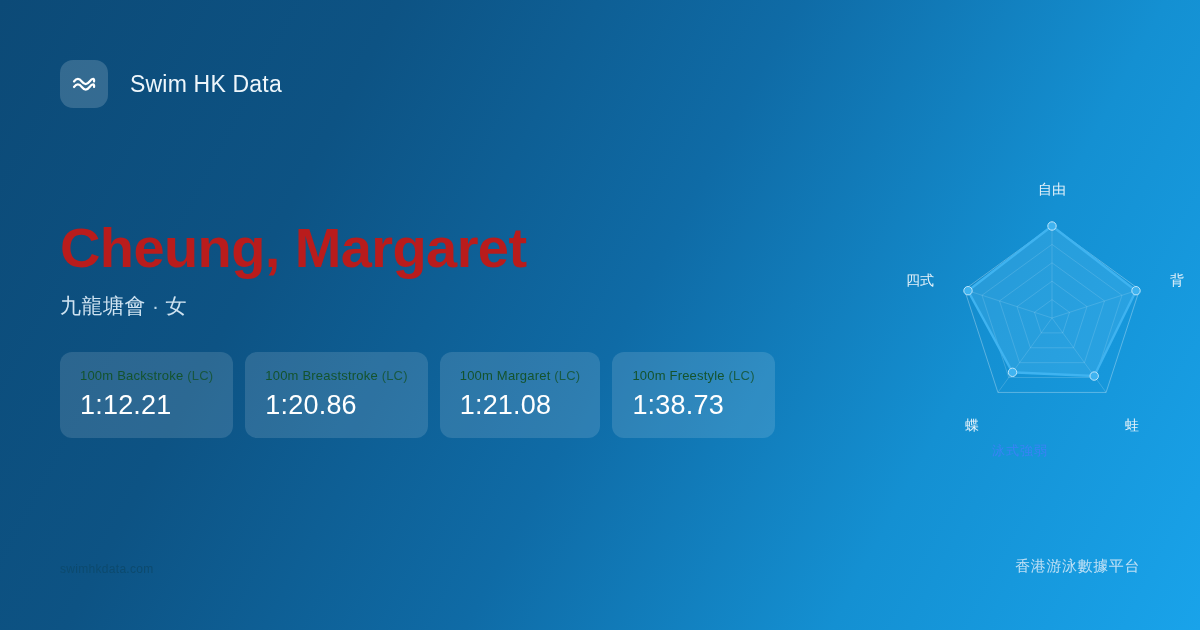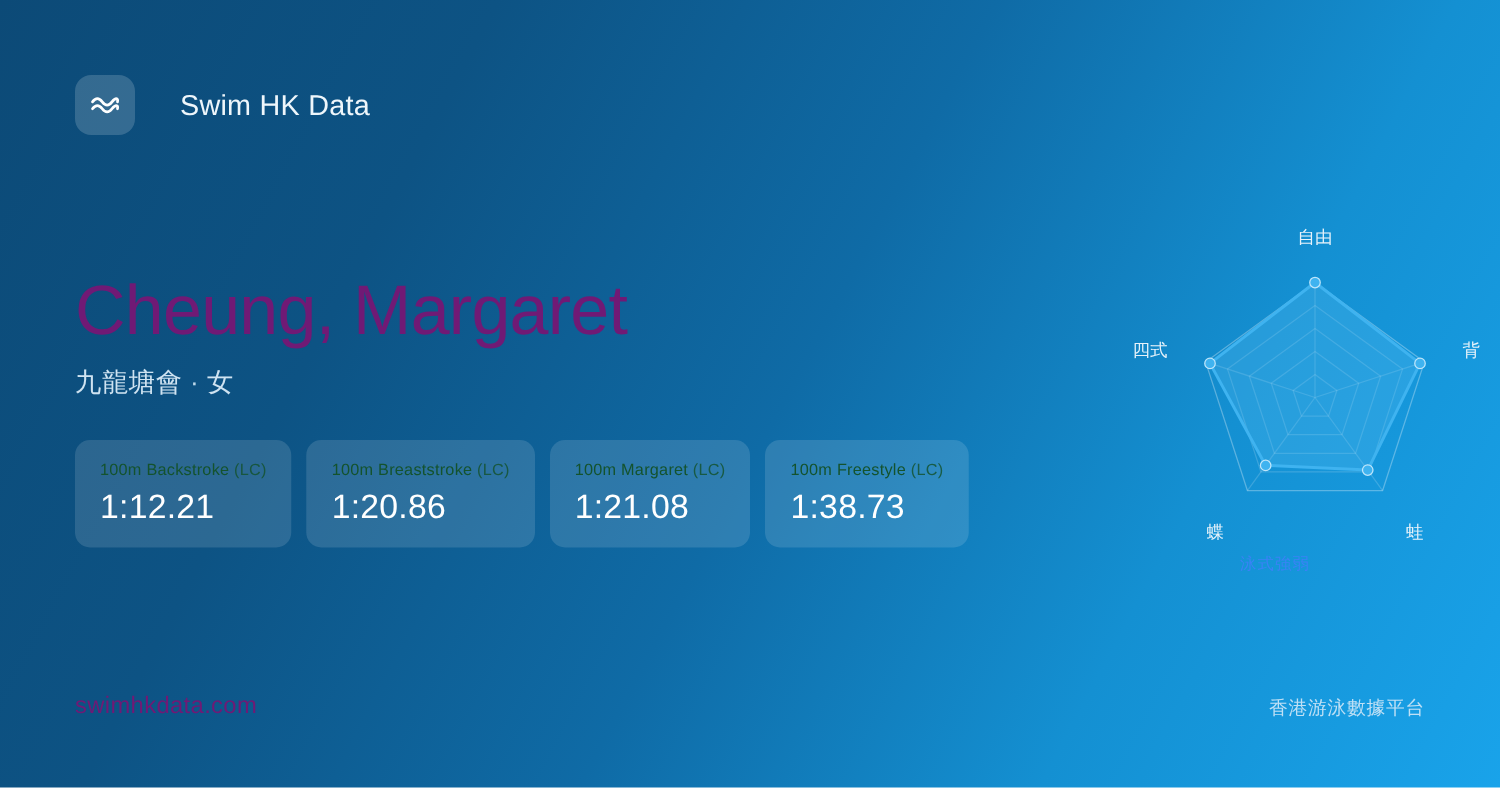--- a/index.html
+++ b/index.html
@@ -10,44 +10,44 @@
     position: relative;
     overflow: hidden;
     color: #ffffff;
     -webkit-font-smoothing: antialiased;
   }
 
   
   .brand {
     position: absolute;
     left: 60px; top: 60px;
-    display: flex; align-items: center; gap: 36px;
+    display: flex; align-items: center; gap: 22px;
   }
   .brand-logo {
     width: 48px; height: 48px;
     border-radius: 13px;
     background: rgba(255,255,255,0.17);
     display: flex; align-items: center; justify-content: center;
   }
   .brand-logo svg { display:block; }
   .brand-name {
     font-size: 23px;
     font-weight: 500;
     letter-spacing: .2px;
     color: #eef6fb;
   }
 
   
   .hero { position: absolute; left: 60px; top: 218px; }
   .athlete-name {
     font-size: 56px;
-    font-weight: 400;
+    font-weight: 700;
     letter-spacing: -0.6px;
     line-height: 1.08;
-    color: #701a75;
+    color: #b91c1c;
   }
   .athlete-meta {
     margin-top: 14px;
     font-size: 21px;
     font-weight: 400;
     color: #cfe3f1;
     letter-spacing: .5px;
   }
   .meta-dot { padding: 0 6px; color:#bcd8ea; }
 
@@ -98,22 +98,22 @@
   .axis-label {
     fill: #e6f2fa;
     font-size: 14px;
     font-family: "Liberation Sans", "DejaVu Sans", sans-serif;
   }
 
   
   .footer-left {
     position: absolute;
     left: 60px; bottom: 54px;
-    font-size: 19px;
-    color: #701a75;
+    font-size: 12px;
+    color: #0c4a6e;
     letter-spacing: .3px;
   }
   .footer-right {
     position: absolute;
     right: 60px; bottom: 54px;
     font-size: 15px;
     color: #bfe0f5;
     letter-spacing: .6px;
   }
 </style>

